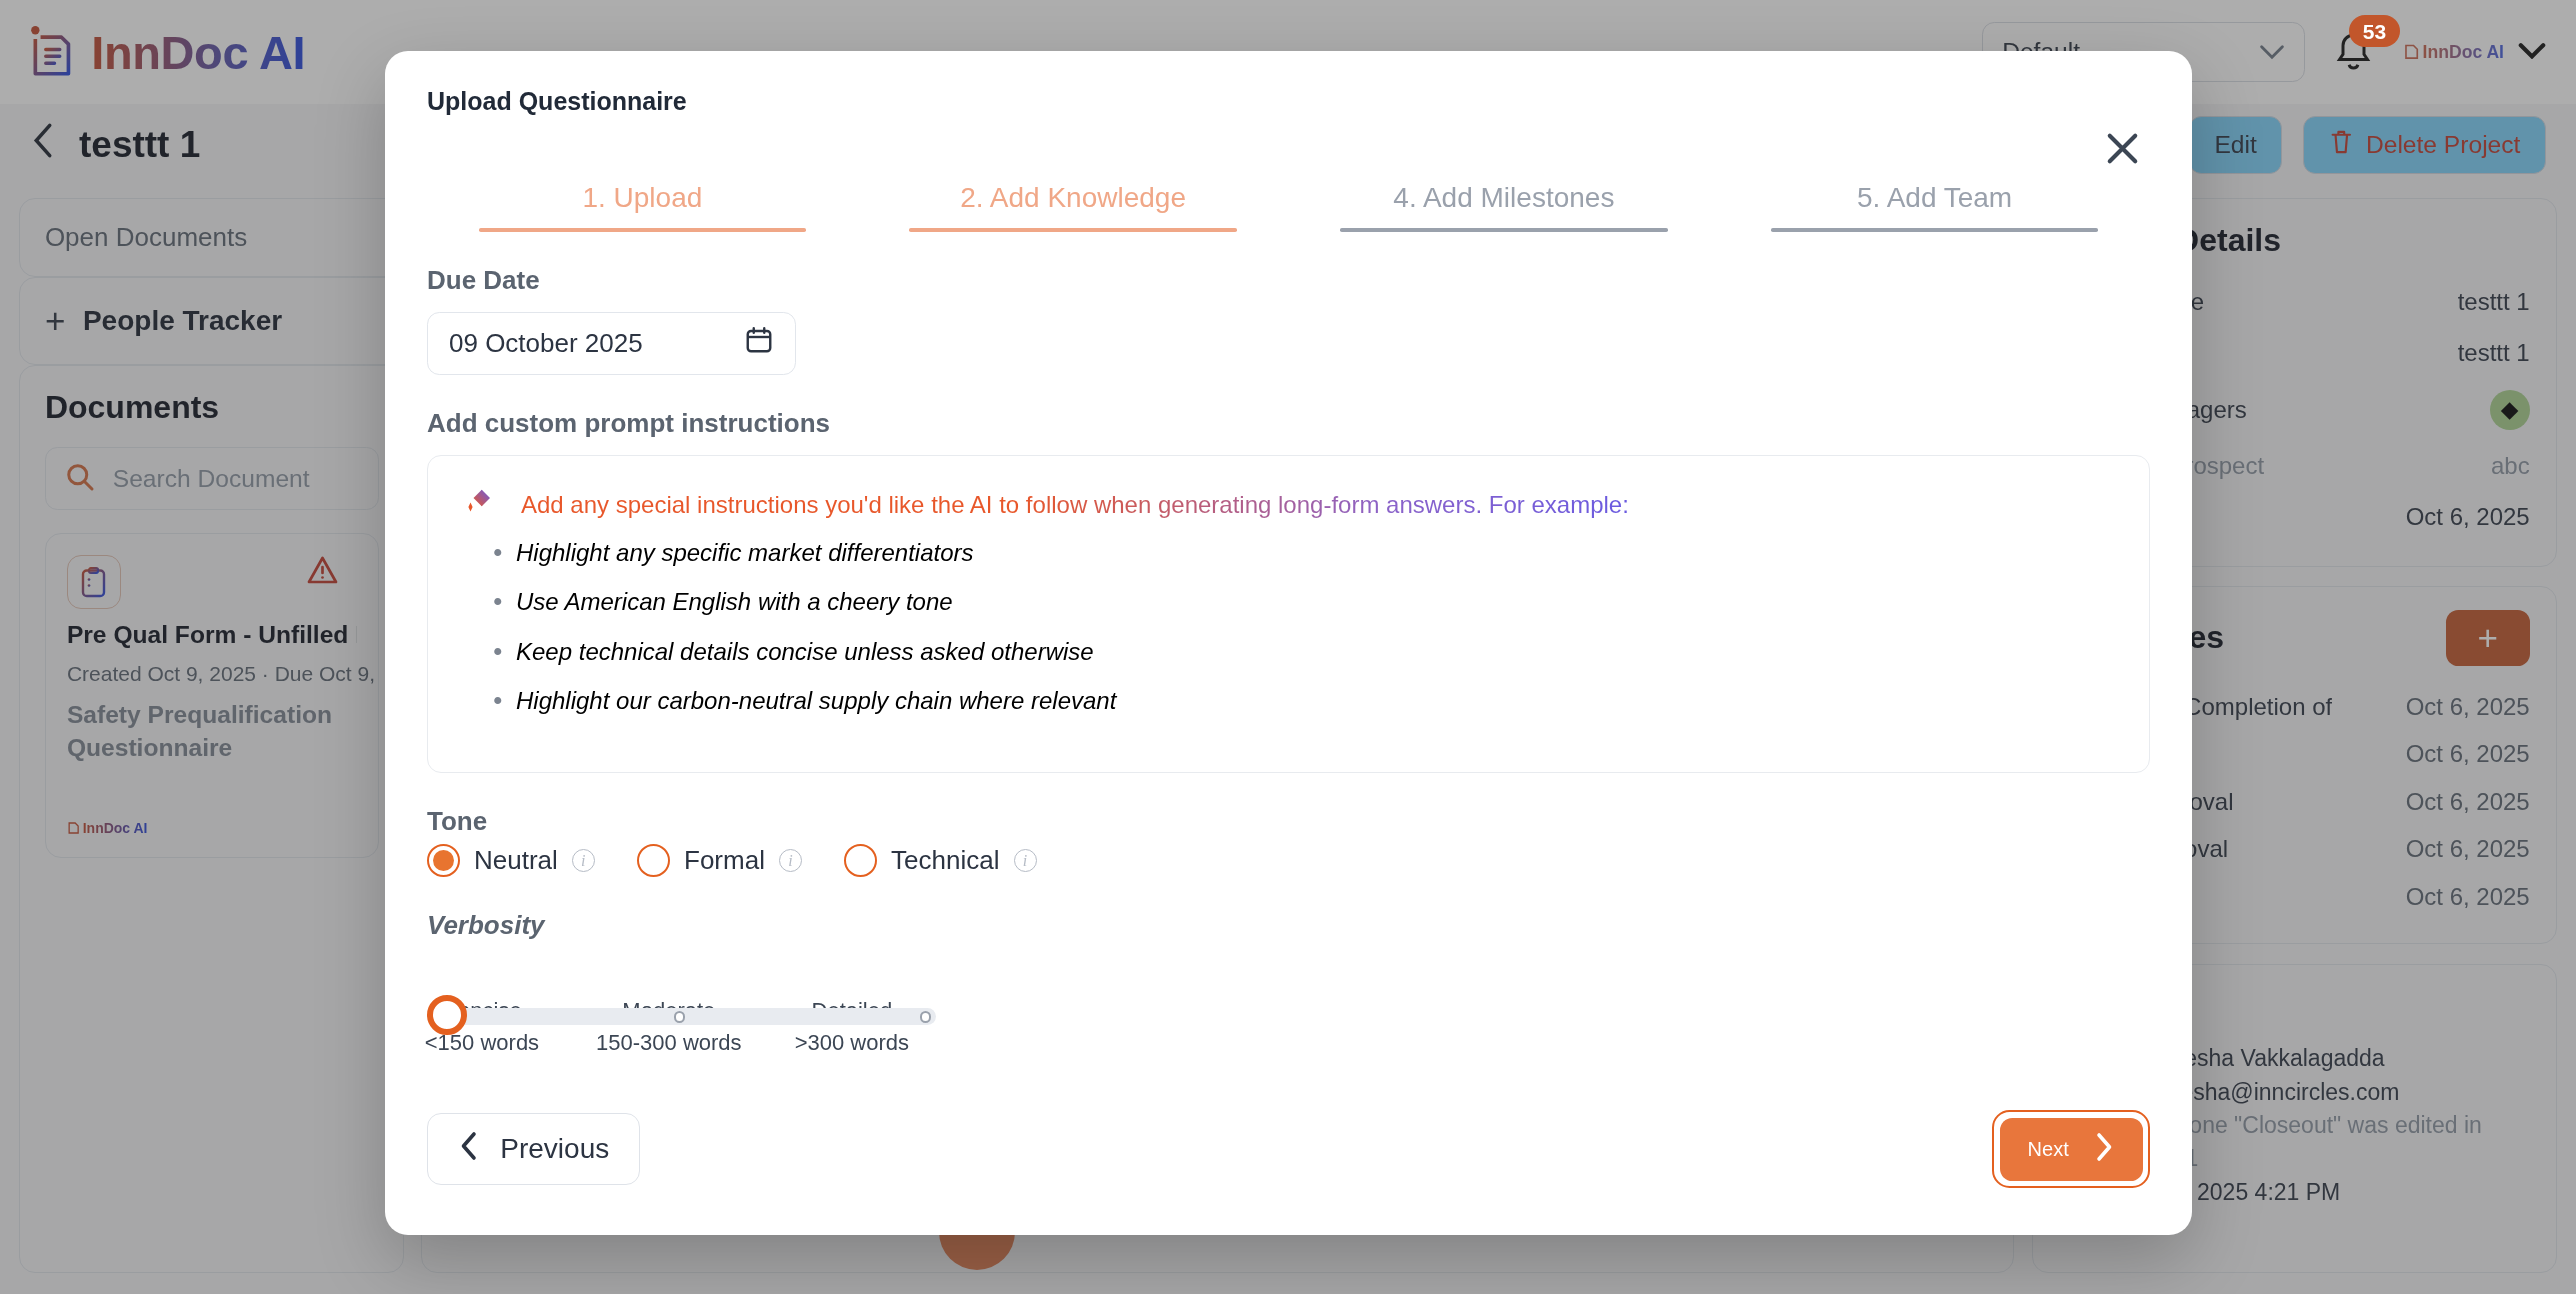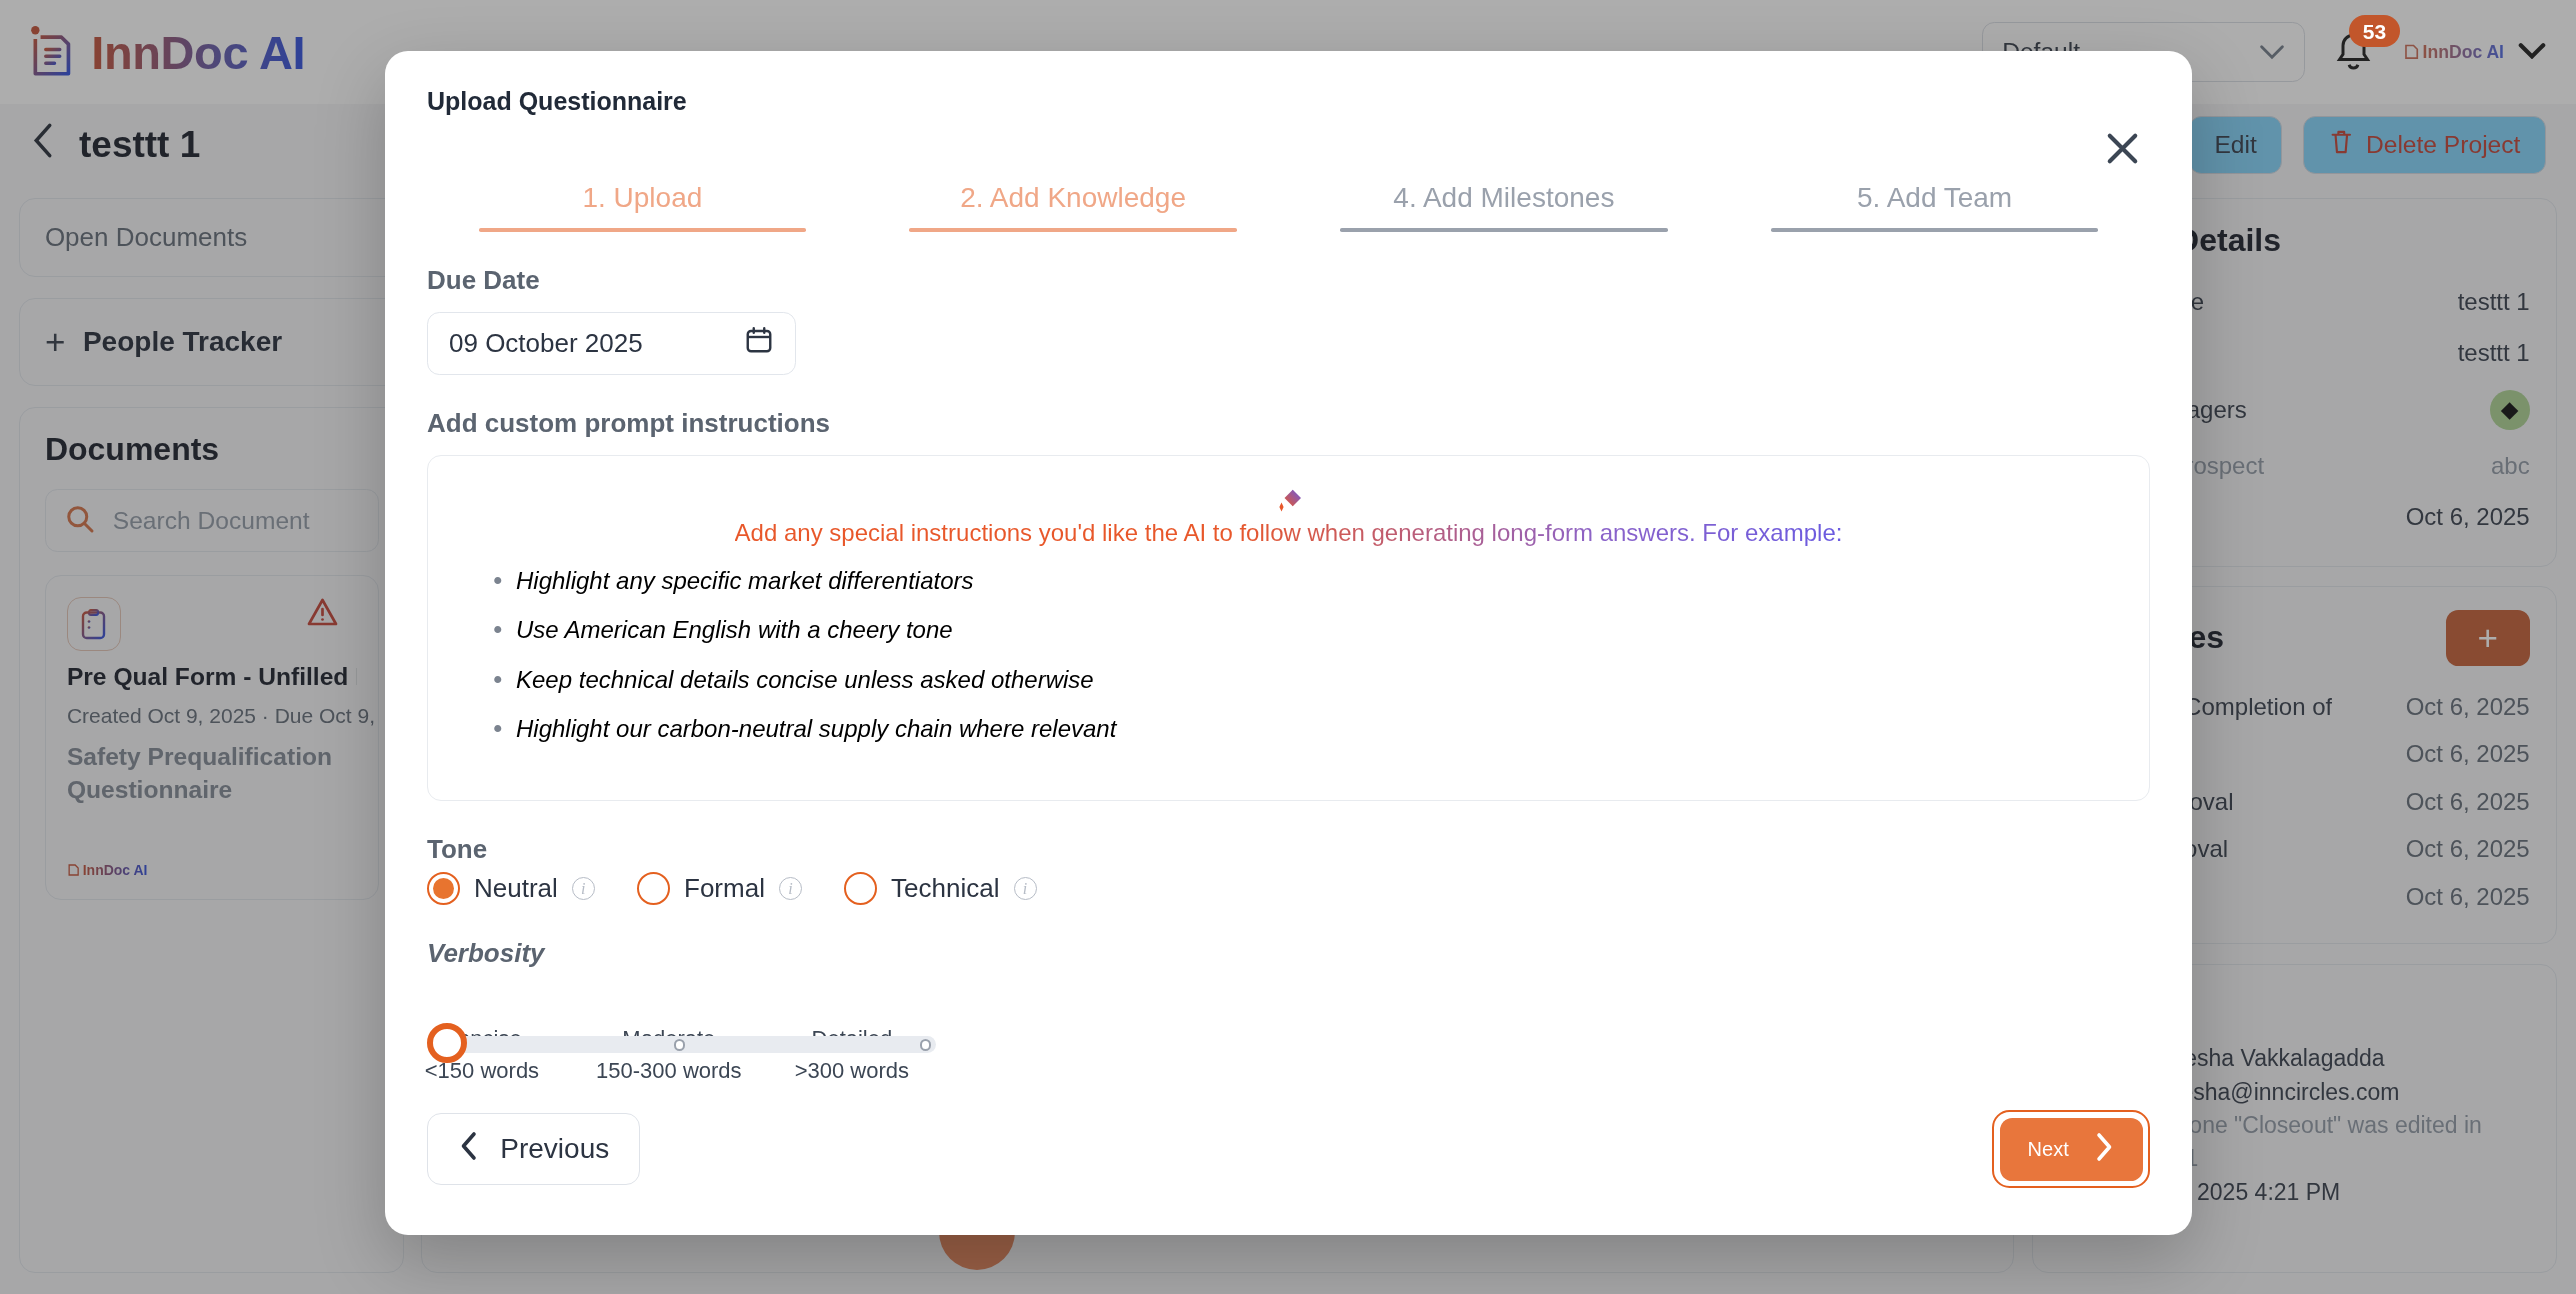--- a/index.html
+++ b/index.html
@@ -68,21 +68,21 @@
   .btn-outline {
     height: 58px; border: 1.3px solid #d3d8e0; border-radius: 12.3px;
     display: flex; align-items: center; gap: 12.3px; padding: 0 24.6px;
     font-size: 24.6px; color: #2c3442; background: #7dd3fc;
   }
   .btn-outline.danger { color: #c0392b; }
 
   
   .left-col {
     position: absolute; top: 198px; left: 19.3px; width: 385px; bottom: 21px;
-    display: flex; flex-direction: column; gap: 21px;
+    display: flex; flex-direction: column; 
   }
   .panel {
     background: #f4f5f7; border: 1.3px solid #dfe3e9; border-radius: 16px;
     padding: 23px 24.6px;
   }
   .panel-row-title { font-size: 26px; color: #5b6470; }
   .panel-add { display: flex; align-items: center; gap: 17.6px; font-size: 28px; font-weight: 700; color: #1a2230; }
   .plus-sign { font-size: 35px; font-weight: 400; color: #2c3442; }
   .docs-panel { flex: 1; display: flex; flex-direction: column; }
   .docs-title { font-size: 32px; font-weight: 700; color: #0e1320; margin-bottom: 21px; }
@@ -200,21 +200,21 @@
     width: 369px; height: 63px; border: 1.3px solid #e2e6ec; border-radius: 12.3px;
     display: flex; align-items: center; padding: 0 21px;
     font-size: 26px; color: #2c3442;
   }
   .date-field .cal { margin-left: auto; }
 
   .prompt-box {
     border: 1.3px solid #e8ebef; border-radius: 14px;
     padding: 30px 35px 35px; min-height: 235px;
   }
-  .prompt-head { display: flex; align-items: center; gap: 0; flex-direction: column; }
+  .prompt-head { display: flex; align-items: flex-end; gap: 28px; }
   .prompt-head-text {
     font-size: 24px;
     background: linear-gradient(90deg, #e8572a 0%, #e8572a 45%, #8b63c9 78%, #6a5ae0 100%);
     -webkit-background-clip: text; background-clip: text;
     -webkit-text-fill-color: transparent; color: transparent;
   }
   .prompt-list { margin: 21px 0 0 30px; }
   .prompt-list li {
     font-size: 24px; font-style: italic; color: #000000;
     line-height: 1.1; margin-bottom: 23px; list-style: none; position: relative; padding-left: 23px;

